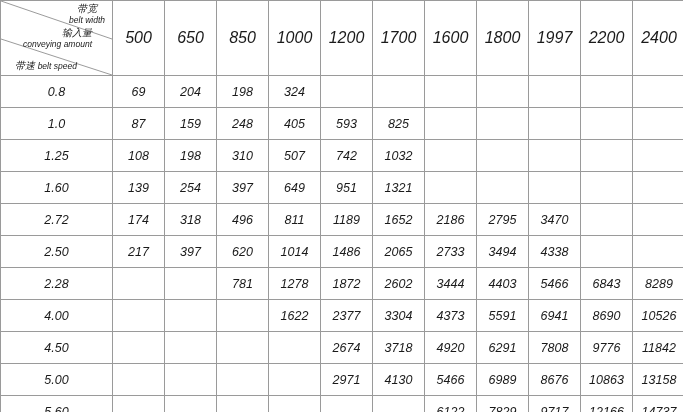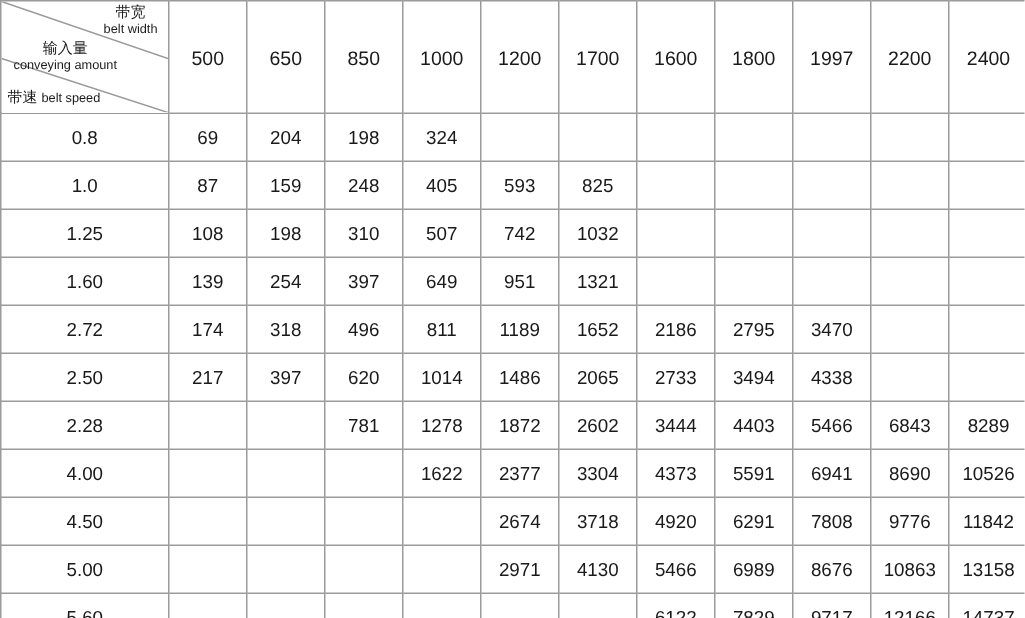--- a/index.html
+++ b/index.html
@@ -12,20 +12,21 @@
     height: 412px;
     font-family: "Liberation Sans", sans-serif;
     color: #1a1a1a;
     overflow: hidden;
   }
   .sheet {
     position: relative;
     width: 566px;
     height: 412px;
     box-sizing: border-box;
+    font-style: italic;
   }
   table.capacity {
     border-collapse: collapse;
     width: 683px;
     table-layout: fixed;
   }
   table.capacity td,
   table.capacity th {
     border: 1px solid #9a9a9a;
     padding: 0;
@@ -67,32 +68,32 @@
   .corner-label .en {
     font-size: 8.5px;
   }
   .cl-top {
     top: 3px;
     right: 7px;
     text-align: center;
   }
   .cl-mid {
     top: 27px;
-    left: 8px;
-    text-align: center;
+    left: 22px;
+    text-align: right;
   }
   .cl-bot {
     bottom: 4px;
-    left: 4px;
+    left: 14px;
     text-align: left;
   }
   
   tr.head td.colhead {
     height: 74px;
-    font-size: 13px;
+    font-size: 16px;
     color: #1a1a1a;
   }
   td.speed {
     width: 112px;
     font-size: 12.5px;
   }
   td.val {
     font-size: 12.5px;
   }
   td.empty {

